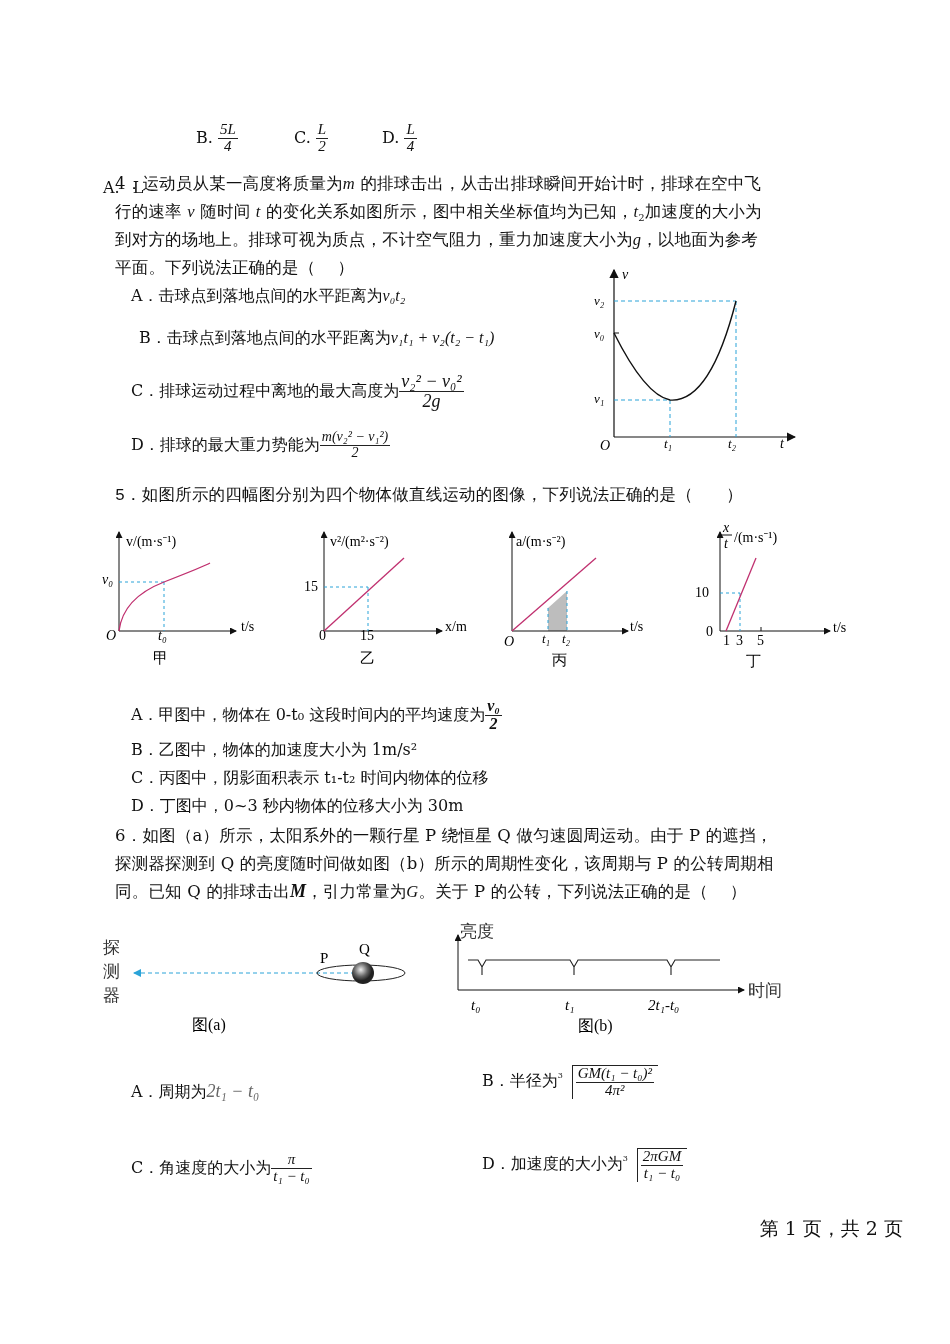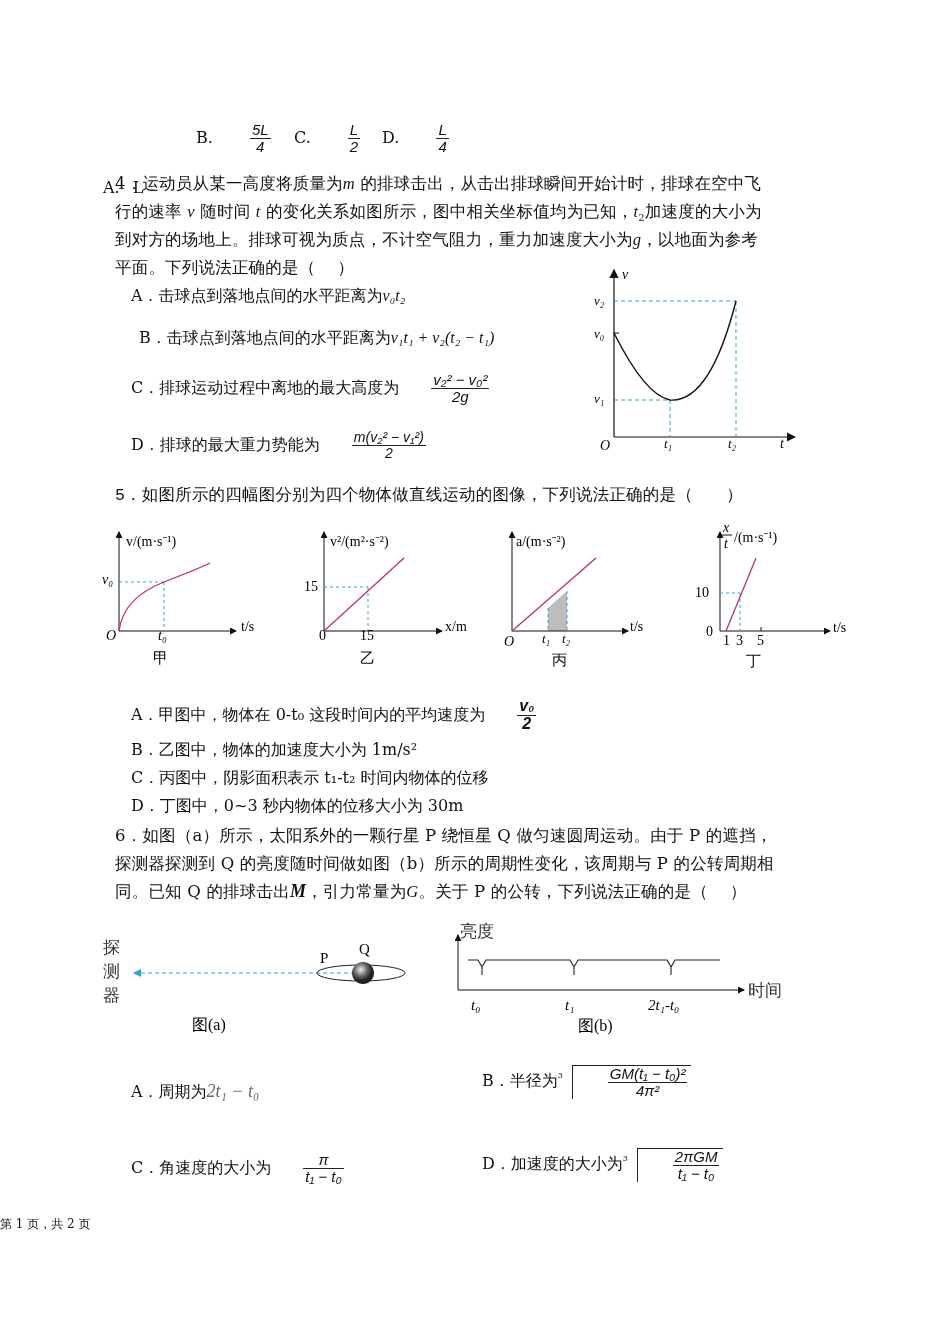--- a/index.html
+++ b/index.html
@@ -2,29 +2,29 @@
 <html><head>
 <meta charset="utf-8">
 <style>
   html, body { margin:0; padding:0; background:#ffffff; }
   body { width:950px; height:1344px; position:relative; overflow:hidden;
          font-family:"DejaVu Serif","Liberation Serif",serif; color:#111; }
   .abs { position:absolute; }
   .line { position:absolute; left:103px; font-size:16.5px; line-height:27px; white-space:nowrap; letter-spacing:0.2px;margin-left:12px; }
   .opt { position:absolute; font-size:16px; white-space:nowrap; }
   i.m { font-family:"Liberation Serif",serif; font-style:italic; }
-  .frac { display:inline-block; vertical-align:middle; text-align:center; font-family:Liberation Sans, sans-serif; font-style:italic; line-height:1.05;margin-left:32px; }
+  .frac { display:inline-block; vertical-align:middle; text-align:center; font-family:Liberation Serif, serif; font-style:italic; line-height:1.05; }
   .frac .num { display:block; border-bottom:1px solid #222; padding:0 2px; }
   .frac .den { display:block; padding:0 2px; }
   .sqrt3 { display:inline-block; vertical-align:middle; position:relative; padding-left:14px; }
   .sqrt3 .idx { position:absolute; left:0; top:6px; font-size:8px; }
   .sqrt3 .rad { display:inline-block; border-top:1px solid #222; border-left:1px solid #222; padding:0 4px 0 3px; }
   sub, sup { font-size:10px; }
   svg text { font-family:"Liberation Serif",serif; }
-  .footer { position:absolute; left:0; width:903px; top:1216px; text-align:left; font-size:12px; }
+  .footer { position:absolute; left:0; width:903px; top:1216px; text-align:right; font-size:19px; }
 </style>
 </head>
 <body>
 
 <div class="opt" style="left:103px;top:130px;margin-top:48px;">
   <span>A.</span>
   <span style="margin-left:8px">L</span>
 </div>
 <div class="opt" style="left:196px;top:122px;">
   <span>B.</span>
@@ -52,21 +52,21 @@
   <span>平面。下列说法正确的是（　 ）</span>
 </div>
 
 <div class="opt" style="left:131px;top:286px;">
   <span>A．</span><span>击球点到落地点间的水平距离为</span><i class="m">v₀t₂</i>
 </div>
 <div class="opt" style="left:139px;top:328px;">
   <span>B．</span><span>击球点到落地点间的水平距离为</span><i class="m">v₁t₁ + v₂(t₂ − t₁)</i>
 </div>
 <div class="opt" style="left:131px;top:372px;">
-  <span>C．</span><span>排球运动过程中离地的最大高度为</span><span class="frac" style="font-size:15px"><span class="num">v₂² − v₀²</span><span class="den">2g</span></span>
+  <span>C．</span><span>排球运动过程中离地的最大高度为</span><span class="frac" style="font-size:18px"><span class="num">v₂² − v₀²</span><span class="den">2g</span></span>
 </div>
 <div class="opt" style="left:131px;top:430px;">
   <span>D．</span><span>排球的最大重力势能为</span><span class="frac" style="font-size:14px"><span class="num">m(v₂² − v₁²)</span><span class="den">2</span></span>
 </div>
 
 <svg class="abs" style="left:590px;top:265px;" width="210" height="190">
   <defs>
       <marker id="ar" markerWidth="8" markerHeight="8" refX="7" refY="4" orient="auto">
         <path d="M0,0 L8,4 L0,8 z" fill="#111"></path>
       </marker>

